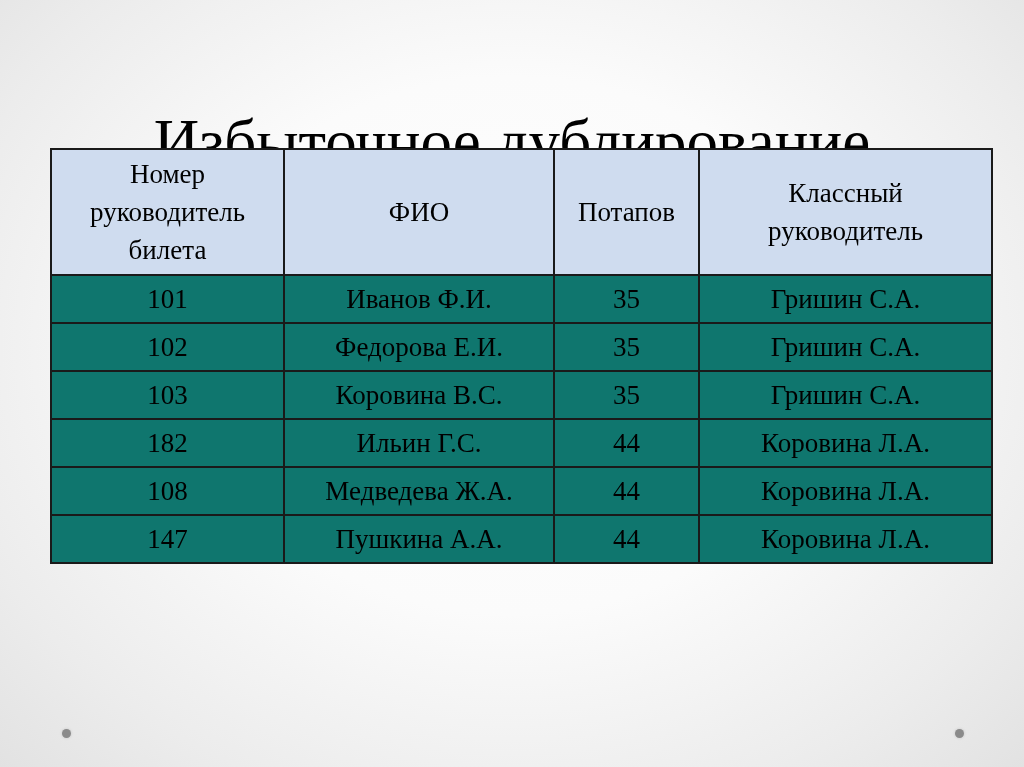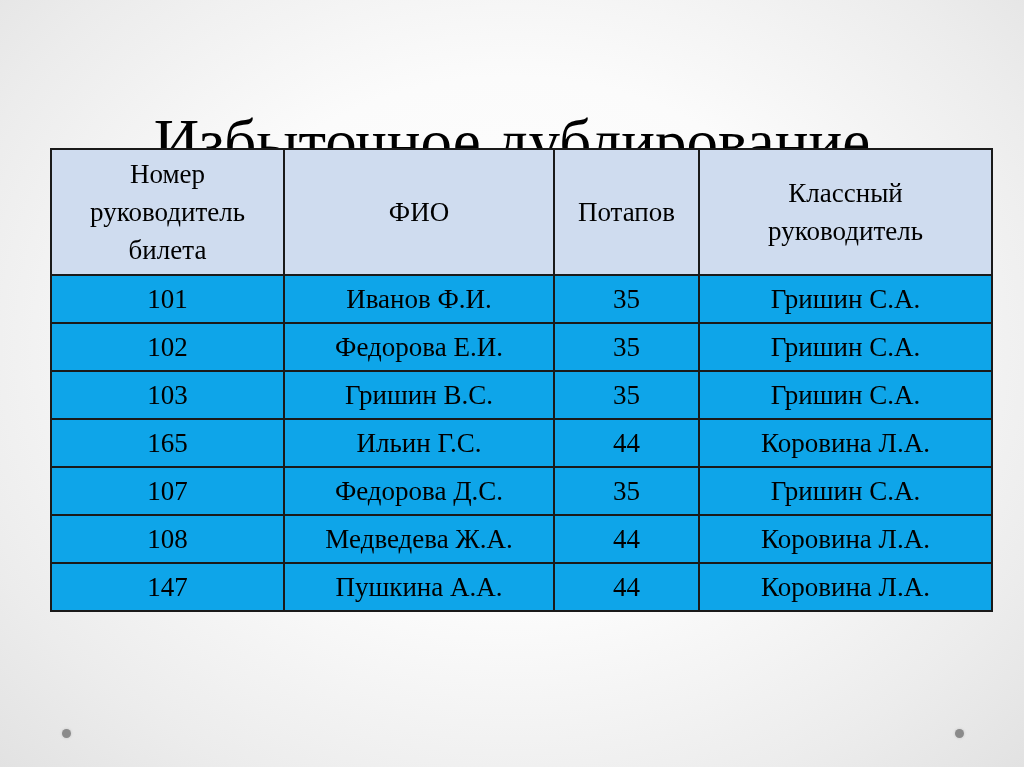--- a/index.html
+++ b/index.html
@@ -42,21 +42,21 @@
       vertical-align: middle;
       padding: 0 4px;
       font-weight: normal;
     }
     table.data-table th {
       background: #cfdcef;
       height: 124px;
       line-height: 38px;
     }
     table.data-table td {
-      background: #0ea5e9;
+      background: #0f766e;
       height: 46px;
       line-height: 46px;
     }
     .dot {
       position: absolute;
       width: 9px;
       height: 9px;
       border-radius: 50%;
       background: #8a8a8a;
       box-shadow: 0 0 3px rgba(0,0,0,0.15);
@@ -97,35 +97,29 @@
       <td>Гришин С.А.</td>
     </tr>
     <tr>
       <td>102</td>
       <td>Федорова Е.И.</td>
       <td>35</td>
       <td>Гришин С.А.</td>
     </tr>
     <tr>
       <td>103</td>
-      <td>Гришин В.С.</td>
+      <td>Коровина В.С.</td>
       <td>35</td>
       <td>Гришин С.А.</td>
     </tr>
     <tr>
-      <td>165</td>
+      <td>182</td>
       <td>Ильин Г.С.</td>
       <td>44</td>
       <td>Коровина Л.А.</td>
-    </tr>
-    <tr>
-      <td>107</td>
-      <td>Федорова Д.С.</td>
-      <td>35</td>
-      <td>Гришин С.А.</td>
     </tr>
     <tr>
       <td>108</td>
       <td>Медведева Ж.А.</td>
       <td>44</td>
       <td>Коровина Л.А.</td>
     </tr>
     <tr>
       <td>147</td>
       <td>Пушкина А.А.</td>

